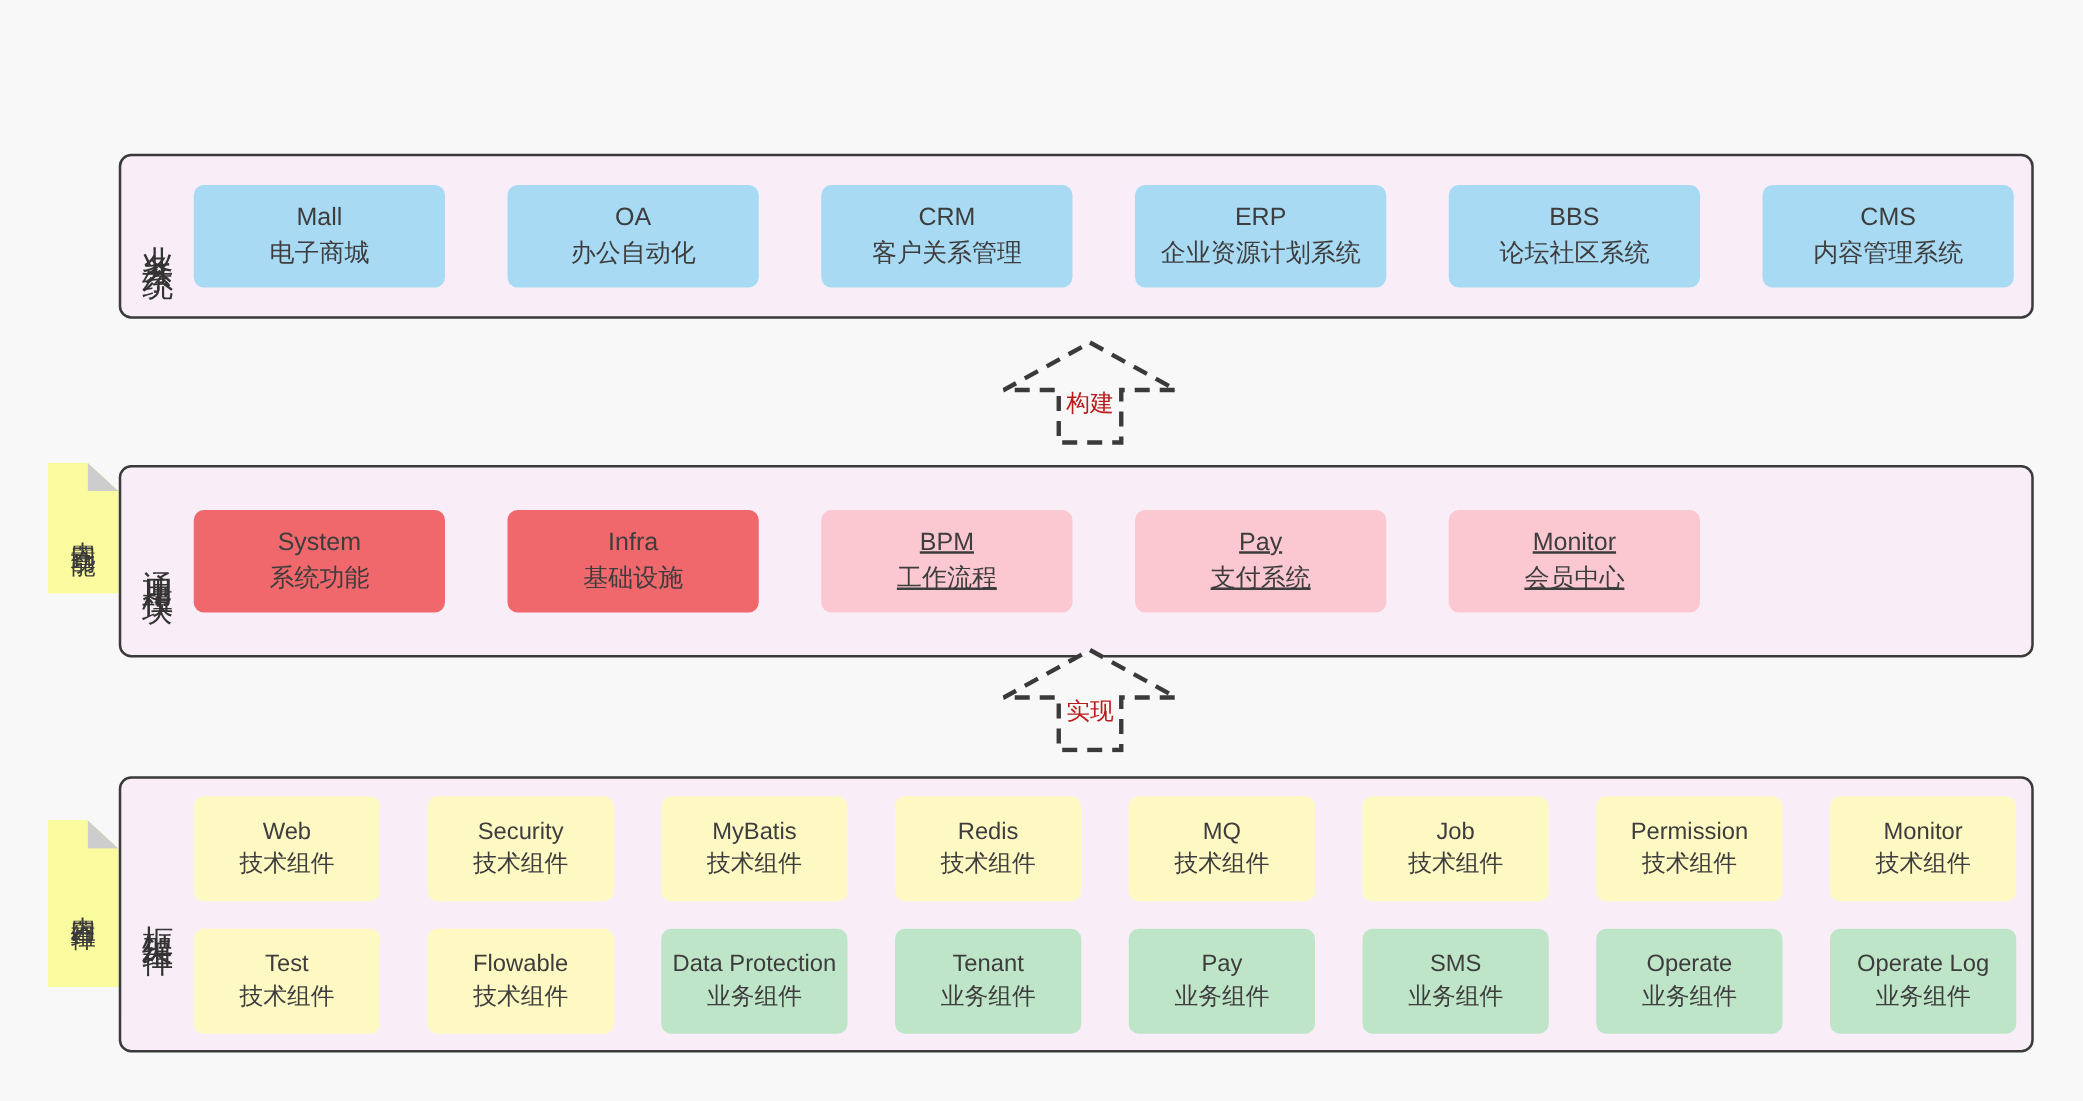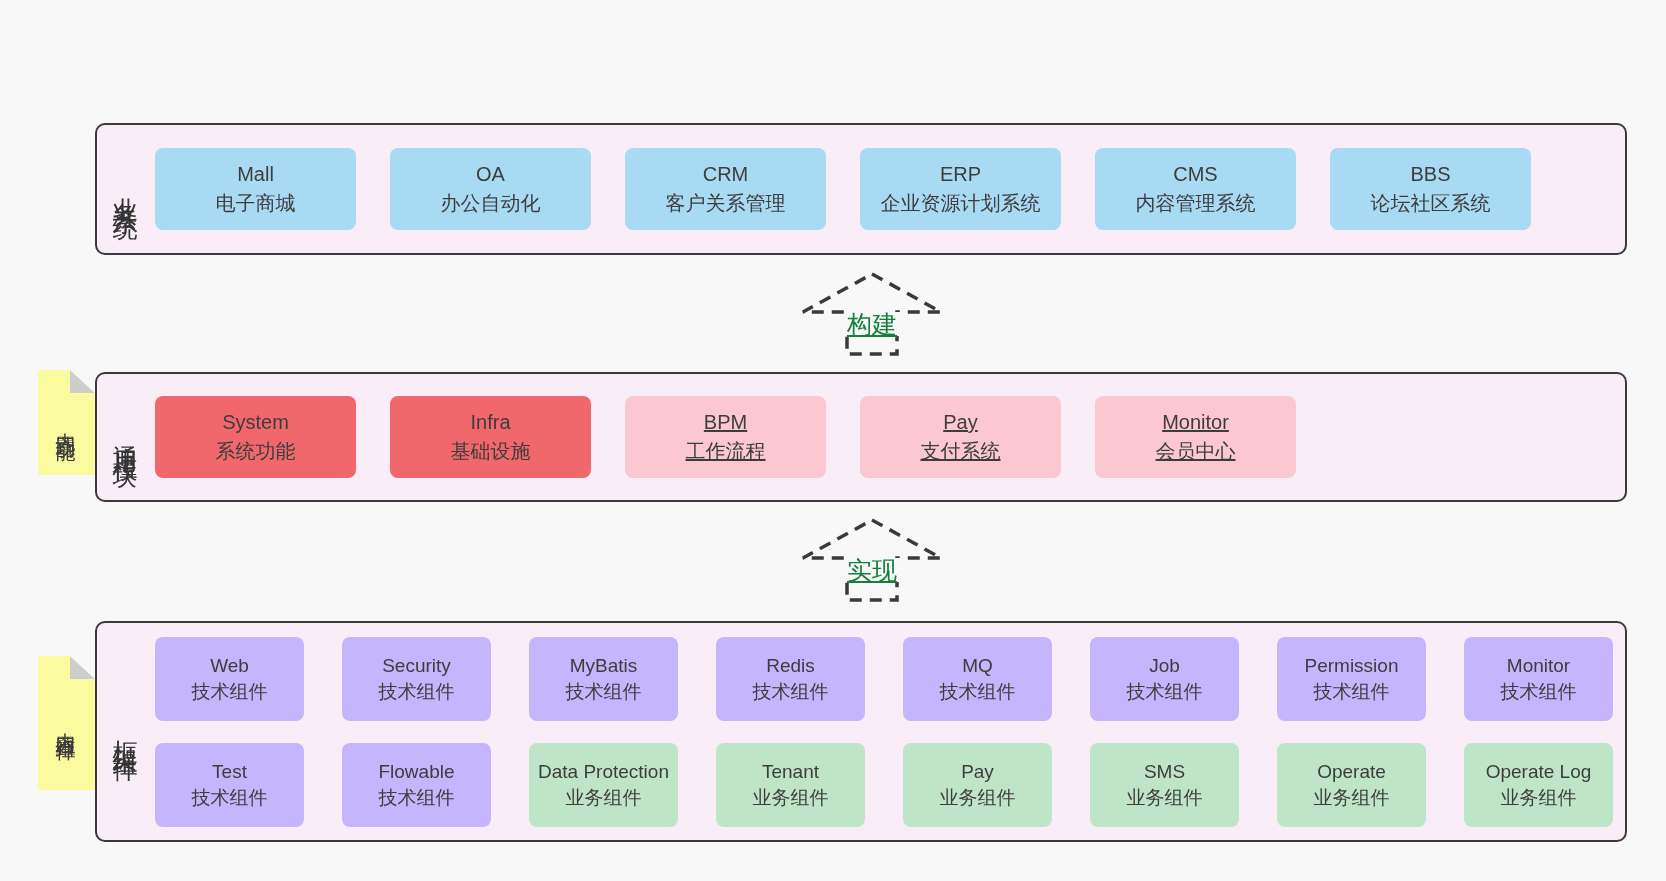--- a/index.html
+++ b/index.html
@@ -26,56 +26,55 @@
     white-space:nowrap;
   }
   .note .v-text{font-size:20px;letter-spacing:3px;color:#3a3a3a;}
   
   .layer{
     position:absolute;left:95px;width:1532px;box-sizing:border-box;
     background:#f9eef7;border:2px solid #3a3a3a;border-radius:10px;
     display:flex;
   }
   .layer1{top:123px;height:132px;}
-  .layer2{top:372px;height:130px;}
+  .layer2{top:372px;height:154px;}
   .layer3{top:621px;height:221px;}
   .layer-label{
     width:58px;flex:none;display:flex;align-items:center;justify-content:center;
   }
   .layer-label .v-text{font-size:25px;letter-spacing:6px;color:#333;}
   .boxes{
-    flex:1;display:flex;align-items:center;gap:34px;padding-right:14px;
+    flex:1;display:flex;align-items:center;gap:50px;padding-right:14px;
   }
   .layer3 .boxes{
     flex-wrap:wrap;align-content:center;gap:22px 38px;padding-right:12px;
   }
   
   .box{
     box-sizing:border-box;border-radius:8px;
     display:flex;flex-direction:column;align-items:center;justify-content:center;
     text-align:center;padding:4px 8px;
     font-size:20px;line-height:29px;
   }
   .layer1 .box,.layer2 .box{width:201px;height:82px;flex:none;}
   .layer3 .box{width:149px;height:84px;flex:none;font-size:19px;line-height:26px;}
   .blue{background:#a9daf4;}
   .red{background:#f0686c;}
   .pink{background:#fbc8d2;text-decoration:underline;}
-  .green{background:#c4b5fd;}
+  .green{background:#fef9c3;}
   .green-light{background:#bfe5c9;}
   
   .arrow{position:absolute;left:792px;width:160px;height:84px;}
   .arrow1{top:272px;}
   .arrow2{top:518px;}
   .arrow svg{position:absolute;top:0;left:0;}
   .arrow .arrow-label{
     position:absolute;top:40px;left:50%;transform:translateX(-50%);
-    font-size:25px;color:#15803d;background:#f8f8f8;padding:0 3px;line-height:24px;
+    font-size:19px;color:#b91c1c;background:#f8f8f8;padding:0 3px;line-height:24px;
     white-space:nowrap;
-    text-decoration:underline;
   }
 </style>
 </head>
 <body>
 
 <div class="note note1">
   <span class="v-text">内置功能</span>
   <span class="fold"></span>
 </div>
 <div class="note note2">
@@ -98,26 +97,26 @@
     </div>
     <div class="box blue">
       <div>CRM</div>
       <div>客户关系管理</div>
     </div>
     <div class="box blue">
       <div>ERP</div>
       <div>企业资源计划系统</div>
     </div>
     <div class="box blue">
+      <div>BBS</div>
+      <div>论坛社区系统</div>
+    </div>
+    <div class="box blue">
       <div>CMS</div>
       <div>内容管理系统</div>
-    </div>
-    <div class="box blue">
-      <div>BBS</div>
-      <div>论坛社区系统</div>
     </div>
   </div>
 </section>
 
 <div class="arrow arrow1">
   <svg width="160" height="84" viewBox="0 0 160 84">
     <path d="M80,2 L149,40 L105,40 L105,82 L55,82 L55,40 L11,40 Z" fill="#f8f8f8" stroke="#3a3a3a" stroke-width="3.5" stroke-dasharray="12 8"></path>
   </svg>
   <span class="arrow-label">构建</span>
 </div>

